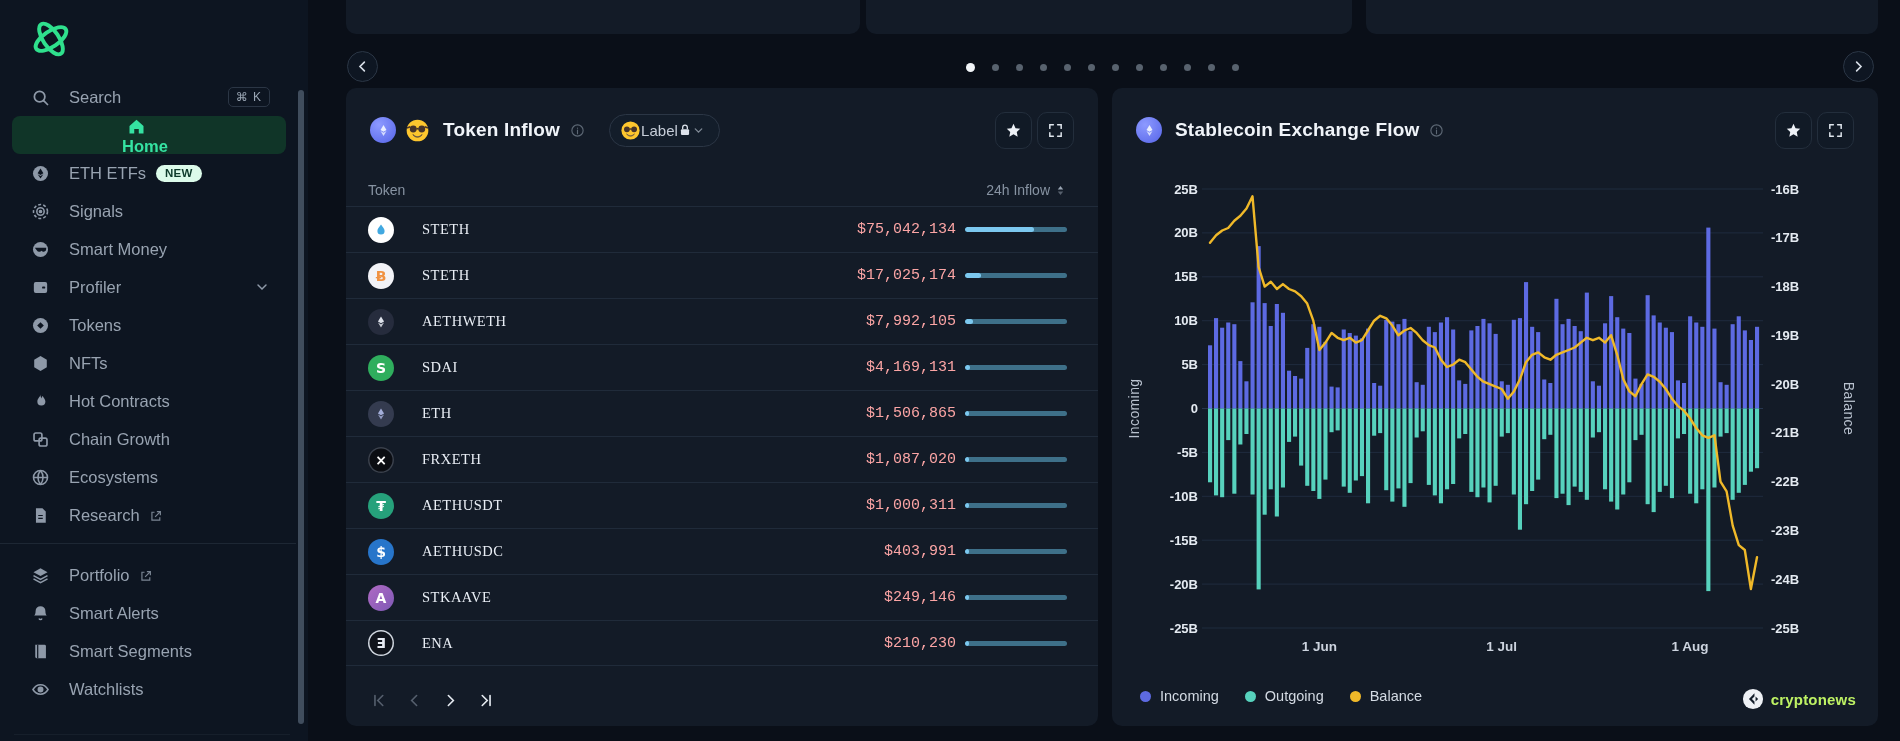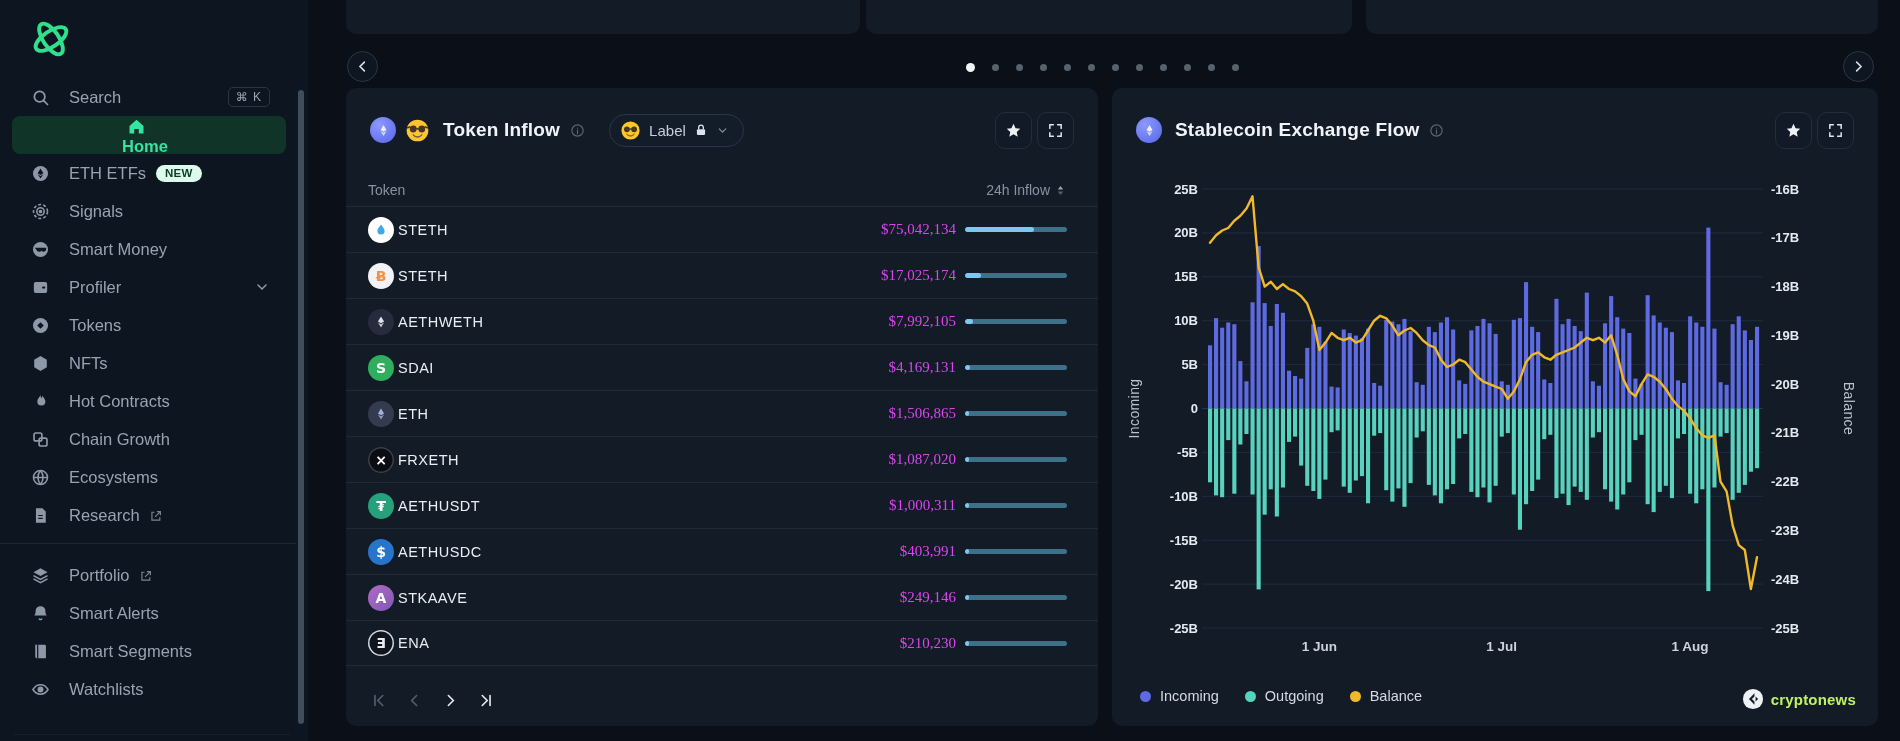--- a/index.html
+++ b/index.html
@@ -40,38 +40,38 @@
   #chart-panel { left:1112px; width:766px; }
   .panel-head { position:absolute; top:22px; left:24px; right:24px; height:40px; display:flex; align-items:center; }
   .coin-ico { width:26px; height:26px; border-radius:50%; background:radial-gradient(circle at 35% 30%,#8d9aff,#5564e8); display:flex; align-items:center; justify-content:center; flex:0 0 26px; }
   .coin-ico svg { width:15px; height:15px; }
   .emoji-ico { width:25px; height:25px; margin-left:9px; flex:0 0 25px; }
   .panel-title { font-size:19px; font-weight:bold; color:#f0f4f9; margin-left:13px; letter-spacing:.2px; }
   .info-ico { width:15px; height:15px; margin-left:10px; opacity:.75; }
   .head-btns { margin-left:auto; display:flex; gap:5px; }
   .sq-btn { width:37px; height:37px; border:1px solid #232e3c; background:#10192455; border-radius:10px; display:flex; align-items:center; justify-content:center; cursor:pointer; }
   .sq-btn svg { width:17px; height:17px; }
-  .label-pill { margin-left:24px; height:33px; display:flex; align-items:center; gap:8px; border:1px solid #2b3645; border-radius:17px; padding:0 14px 0 10px; background:#131d2a; cursor:pointer; }
+  .label-pill { margin-left:24px; height:33px; display:flex; align-items:center; border:1px solid #2b3645; border-radius:17px; padding:0 14px 0 10px; background:#131d2a; cursor:pointer; }
   .label-pill .emoji-ico { margin-left:0; width:21px; height:21px; flex:0 0 21px; }
   .label-pill span { color:#c6cdd8; font-size:15px; }
   .label-pill svg.lock { width:14px; height:14px; }
   .label-pill svg.chev { width:13px; height:13px; opacity:.7; }
 
   
   #tbl-head { position:absolute; top:86px; left:22px; right:31px; height:32px; display:flex; align-items:center; color:#8793a2; font-size:14px; }
   #tbl-head .col-inflow { margin-left:auto; display:flex; align-items:center; gap:4px; cursor:pointer; }
   #tbl-head svg { width:13px; height:13px; }
   #tbl-body { position:absolute; top:118px; left:0; right:0; }
   .trow { height:46px; margin:0 0 0 0; padding:0 31px 0 22px; display:flex; align-items:center; border-top:1px solid #202b3a; cursor:pointer; }
   .trow:last-child { border-bottom:1px solid #202b3a; }
   .tok-ico { width:26px; height:26px; border-radius:50%; display:flex; align-items:center; justify-content:center; font-size:14px; font-weight:bold; flex:0 0 26px; font-family:"DejaVu Sans",sans-serif; }
   .tok-ico svg { width:16px; height:16px; }
   .tok-ico.grad-aave { background:linear-gradient(135deg,#b06ac4,#7e59b5); }
-  .tok-sym { margin-left:4px; font-family:Liberation Sans, sans-serif; font-size:14.5px; color:#e9eef5; letter-spacing:.5px; }
-  .tok-val { margin-left:auto; font-family:Liberation Serif, serif; font-size:15px; color:#d946ef; }
+  .tok-sym { margin-left:28px; font-family:Liberation Serif, serif; font-size:14.5px; color:#e9eef5; letter-spacing:.5px; }
+  .tok-val { margin-left:auto; font-family:Liberation Mono, monospace; font-size:15px; color:#fca5a5; }
   .tok-bar { width:102px; height:5px; border-radius:3px; background:#3e7089; margin-left:9px; position:relative; overflow:hidden; flex:0 0 102px; }
   .tok-bar i { position:absolute; left:0; top:0; bottom:0; background:#7cc8ef; border-radius:3px; }
   #pager { position:absolute; left:22px; bottom:16px; display:flex; gap:16px; align-items:center; }
   .pg-btn { width:20px; height:20px; display:flex; align-items:center; justify-content:center; cursor:pointer; }
   .pg-btn svg { width:17px; height:17px; }
 
   
   #flow-svg { position:absolute; inset:0; width:766px; height:638px; }
   .tick { font:bold 13px "Liberation Sans",sans-serif; fill:#e4eaf1; }
   .xtick { font:bold 13.5px "Liberation Sans",sans-serif; fill:#ccd3de; }

